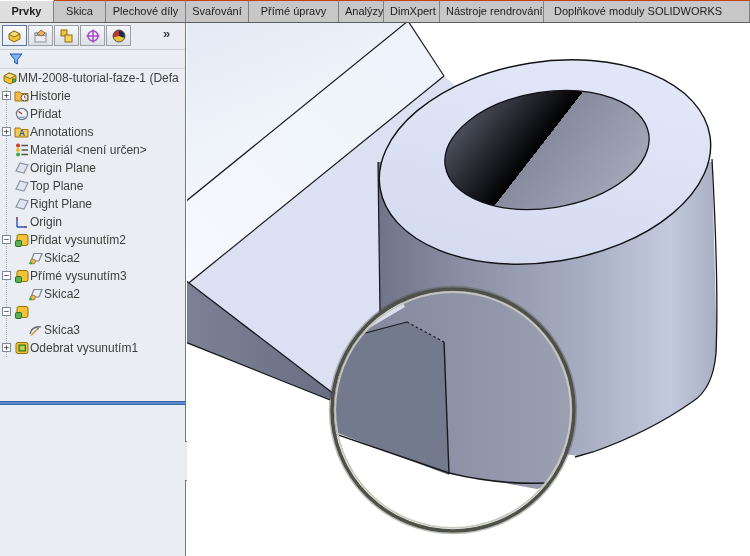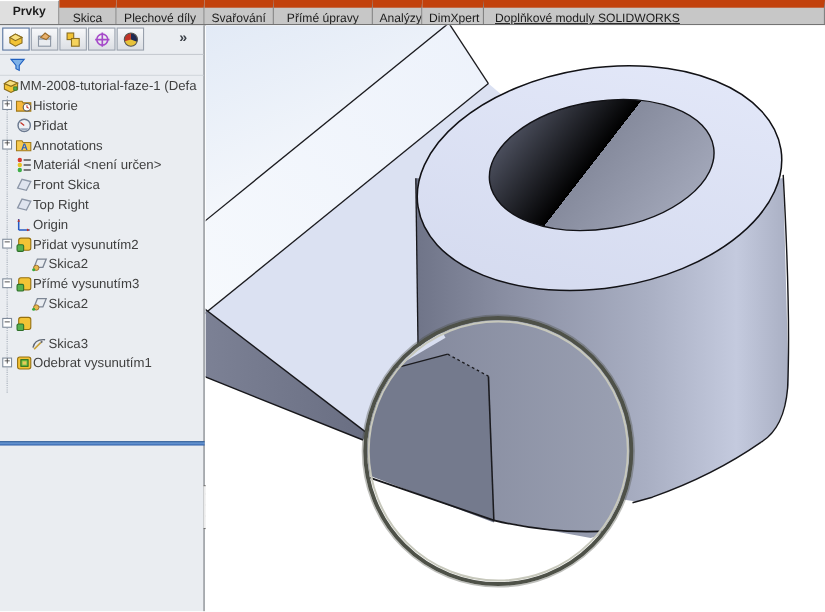--- a/index.html
+++ b/index.html
@@ -3,24 +3,24 @@
 <meta charset="utf-8">
 <style>
   html,body{margin:0;padding:0;background:#fff;}
   #app{position:relative;width:750px;height:556px;overflow:hidden;
        font-family:"Liberation Sans",sans-serif;background:#fff;
        -webkit-font-smoothing:antialiased;}
   
   #tabbar{position:absolute;left:0;top:0;width:750px;height:22px;background:#B9B9B9;
           border-bottom:1px solid #5E5E5E;display:flex;overflow:hidden;white-space:nowrap;}
   .tab{height:22px;line-height:21px;font-size:11px;color:#1c1c1c;text-align:center;
-       background:#C7C7C7;border-right:1px solid #828282;border-top:7px solid #c2410c;
+       background:#C7C7C7;border-right:1px solid #828282;border-top:1px solid #c2410c;
        padding:0 6px;box-sizing:border-box;overflow:hidden;flex:none;}
   .tab.active{background:#DFDFDF;font-weight:bold;border-top:1px solid #fff;}
-  .tab.last{flex:1 1 auto;text-align:left;padding-left:10px;text-decoration:underline;}
+  .tab.last{flex:1 1 auto;text-align:left;padding-left:10px;}
   
   #panel{position:absolute;left:0;top:23px;width:186px;height:533px;background:#EAEDF1;
          border-right:1px solid #75797E;box-sizing:border-box;}
   #panel-toolbar{position:relative;height:26px;border-bottom:1px solid #C7CBD1;}
   .pbtn{position:absolute;top:2px;width:25px;height:21px;box-sizing:border-box;
         border:1px solid #98A0AC;background:linear-gradient(#F7F8FA,#DCDFE4);
         display:flex;align-items:center;justify-content:center;}
   .pbtn.active{border:1px solid #5A76A0;background:linear-gradient(#FDFDFE,#E7EBF2);}
   .chev{position:absolute;top:3px;left:163px;font-size:13px;color:#3A3F46;font-weight:bold;}
   #filter-row{position:relative;height:18px;border-bottom:1px solid #D3D7DD;}
@@ -50,20 +50,21 @@
 <div id="app">
 
   <div id="tabbar">
     <div class="tab active" style="width:54px">Prvky</div>
     <div class="tab" style="width:52px">Skica</div>
     <div class="tab" style="width:80px">Plechové díly</div>
     <div class="tab" style="width:63px">Svařování</div>
     <div class="tab" style="width:90px">Přímé úpravy</div>
     <div class="tab" style="width:45px">Analýzy</div>
     <div class="tab" style="width:56px">DimXpert</div>
+    <div class="tab" style="width:104px">Nástroje rendrování</div>
     <div class="tab last">Doplňkové moduly SOLIDWORKS</div>
   </div>
 
   <div id="panel">
 
     <div id="panel-toolbar">
       <div class="pbtn active" style="left:2px">
         <svg class="ticon" viewBox="0 0 16 16">
             <path d="M2,6 7,3 13,6 13,11 7,14 2,11Z" fill="#F2C335" stroke="#8A6D1F"></path>
             <path d="M2,6 7,3 13,6 7,9Z" fill="#F8DF7D" stroke="#8A6D1F"></path>
@@ -152,30 +153,36 @@
             <circle cx="4" cy="12.5" r="2" fill="#3FAE49"></circle>
             <path d="M7.5,3.5 14,3.5 M7.5,8 14,8 M7.5,12.5 14,12.5" stroke="#555" stroke-width="1.4"></path>
           </svg>
         <span class="lbl">Materiál &lt;není určen&gt;</span>
       </div>
 
       <div class="trow">
         <svg class="ticon ind1" viewBox="0 0 16 16">
             <path d="M2,11 6,3 14,5 10,13Z" fill="rgba(190,205,235,.25)" stroke="#8D97A8" stroke-width="1.2"></path>
           </svg>
-        <span class="lbl">Front Skica</span>
+        <span class="lbl">Origin Plane</span>
       </div>
 
       <div class="trow">
         <svg class="ticon ind1" viewBox="0 0 16 16">
             <path d="M2,11 6,3 14,5 10,13Z" fill="rgba(190,205,235,.25)" stroke="#8D97A8" stroke-width="1.2"></path>
           </svg>
-        <span class="lbl">Top Right</span>
-      </div>
-
+        <span class="lbl">Top Plane</span>
+      </div>
+
+      <div class="trow">
+        <svg class="ticon ind1" viewBox="0 0 16 16">
+            <path d="M2,11 6,3 14,5 10,13Z" fill="rgba(190,205,235,.25)" stroke="#8D97A8" stroke-width="1.2"></path>
+          </svg>
+        <span class="lbl">Right Plane</span>
+      </div>
 
       <div class="trow">
         <svg class="ticon ind1" viewBox="0 0 16 16">
             <path d="M3,13 3,3 M3,13 13,13" stroke="#2559C4" stroke-width="1.4" fill="none"></path>
             <path d="M3,3 1.8,5.5 4.2,5.5Z" fill="#C23327"></path>
             <path d="M13,13 10.5,11.8 10.5,14.2Z" fill="#C23327"></path>
           </svg>
         <span class="lbl">Origin</span>
       </div>
 

